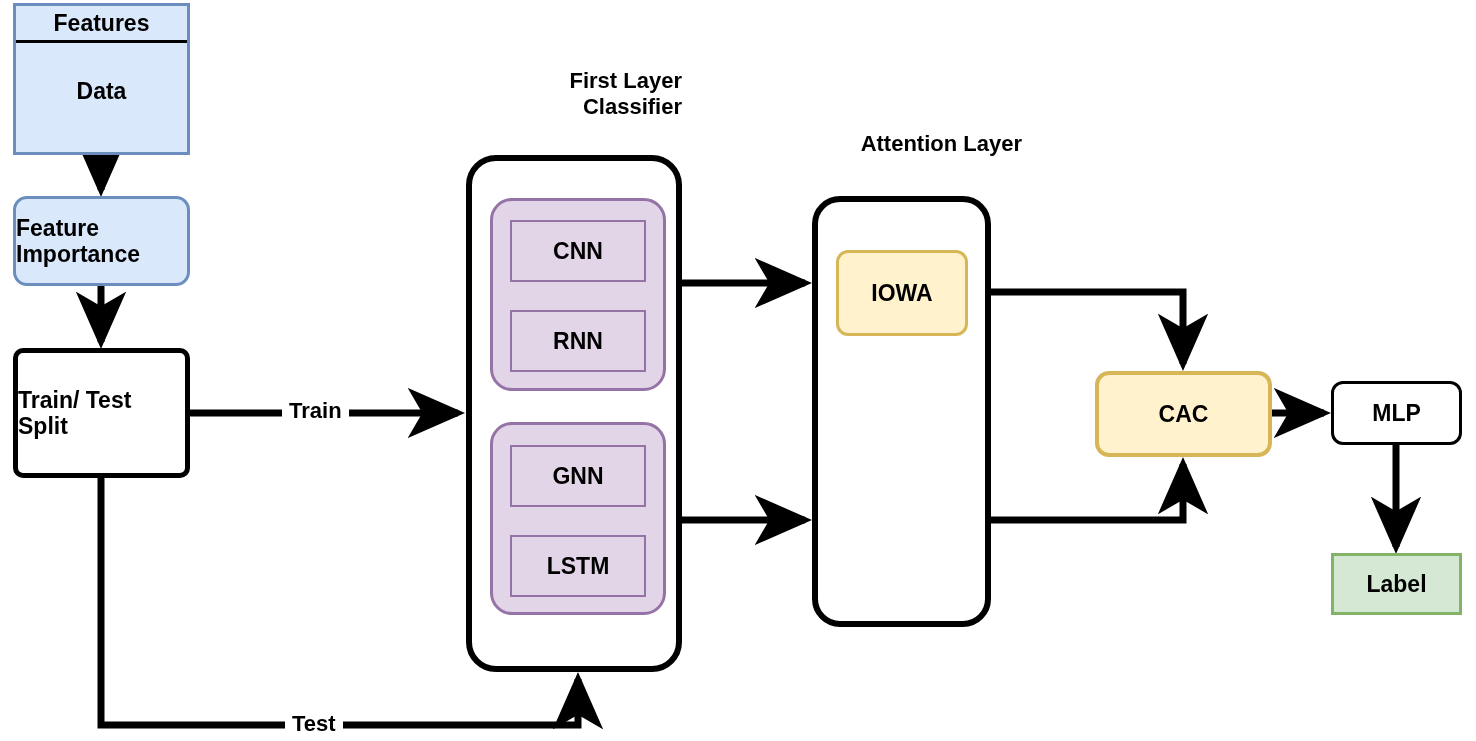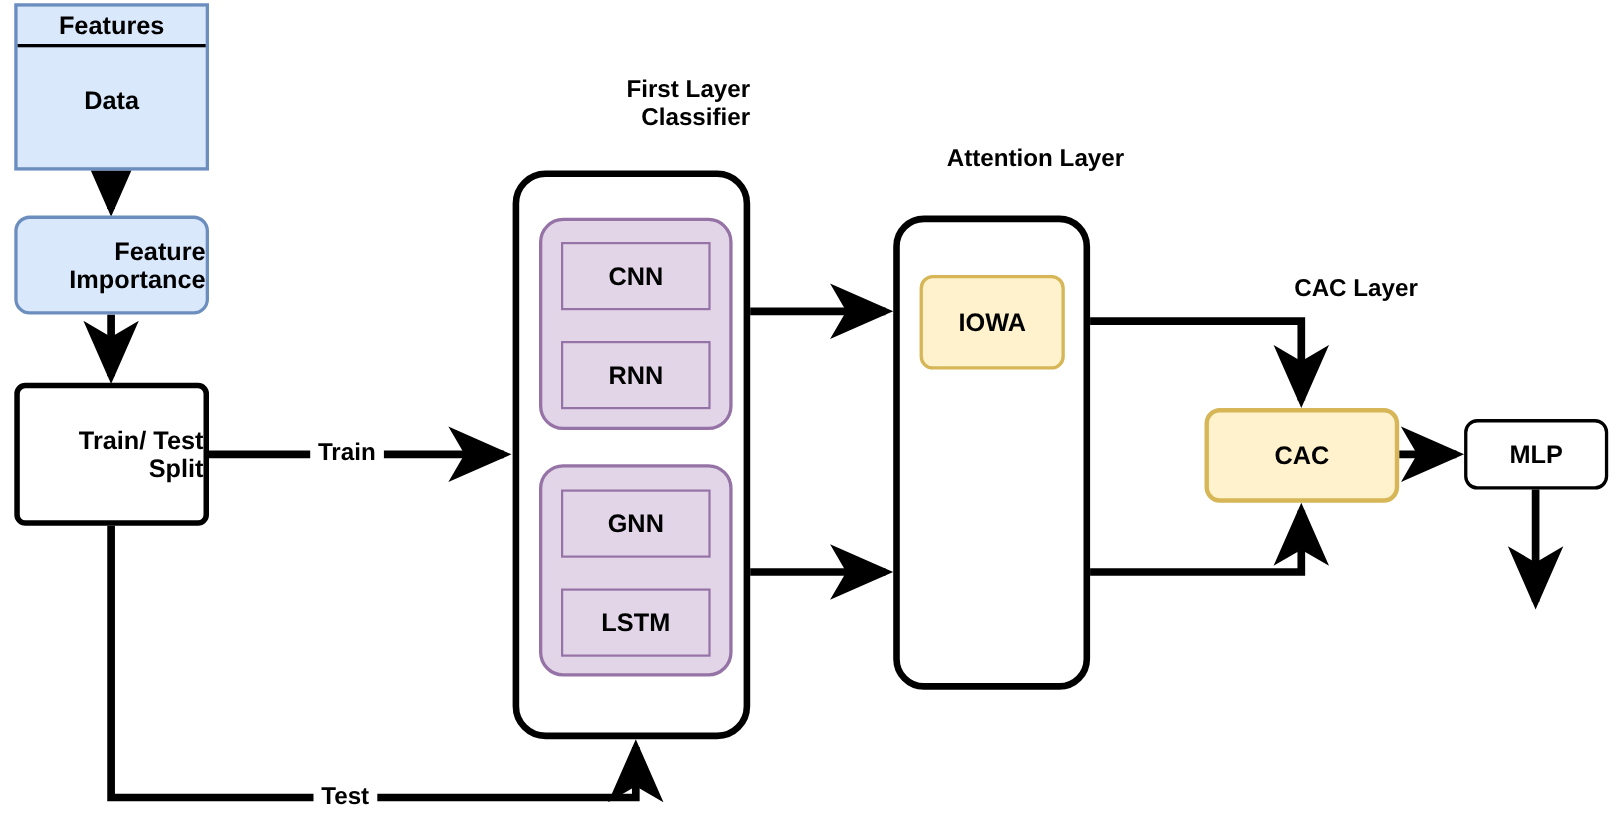--- a/index.html
+++ b/index.html
@@ -14,21 +14,21 @@
     background: #ffffff;
     font-family: "Liberation Sans", sans-serif;
     overflow: hidden;
   }
   .node {
     position: absolute;
     box-sizing: border-box;
     display: flex;
     align-items: center;
     justify-content: center;
-    text-align: right;
+    text-align: left;
     font-weight: bold;
     color: #000000;
     line-height: 1.15;
   }
   
   .features-box {
     left: 13px; top: 3px; width: 177px; height: 152px;
     background: #dae8fc;
     border: 3px solid #6c8ebf;
     display: block;
@@ -223,21 +223,21 @@
   <div class="purple-item" style="top:310px">RNN</div>
   <div class="purple-item" style="top:445px">GNN</div>
   <div class="purple-item" style="top:535px">LSTM</div>
 
   <div class="node attention-box"></div>
   <div class="yellow-node dowa">IOWA</div>
 
   <div class="node cac-box">CAC</div>
 
   <div class="node mlp-box">MLP</div>
+  <div class="node label-box">Label</div>
 
   <div class="group-title t-classifier">First Layer Classifier</div>
   <div class="group-title t-attention">Attention Layer</div>
-  <div class="group-title t-cac">CAC Layer</div>
 
   <div class="edge-label l-train">Train</div>
   <div class="edge-label l-test">Test</div>
 
 </div>
 
 </body></html>

